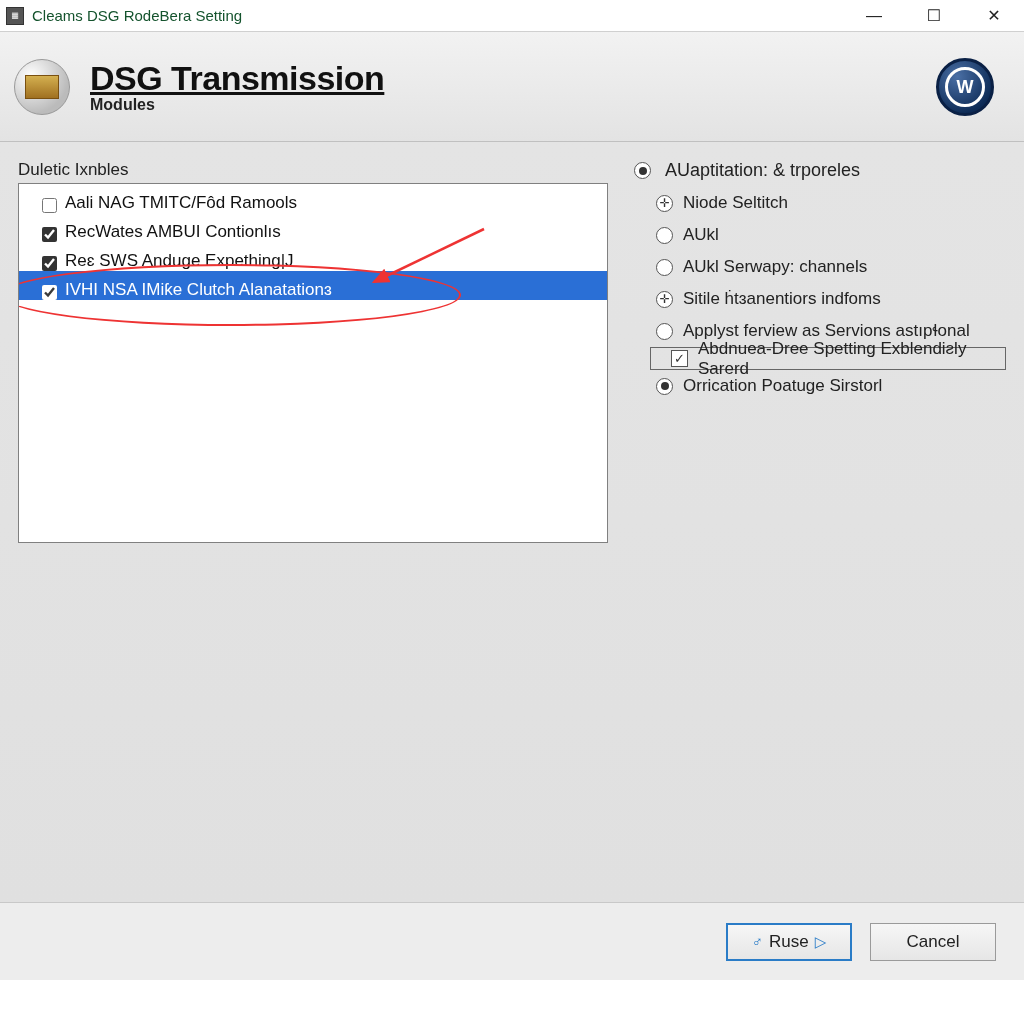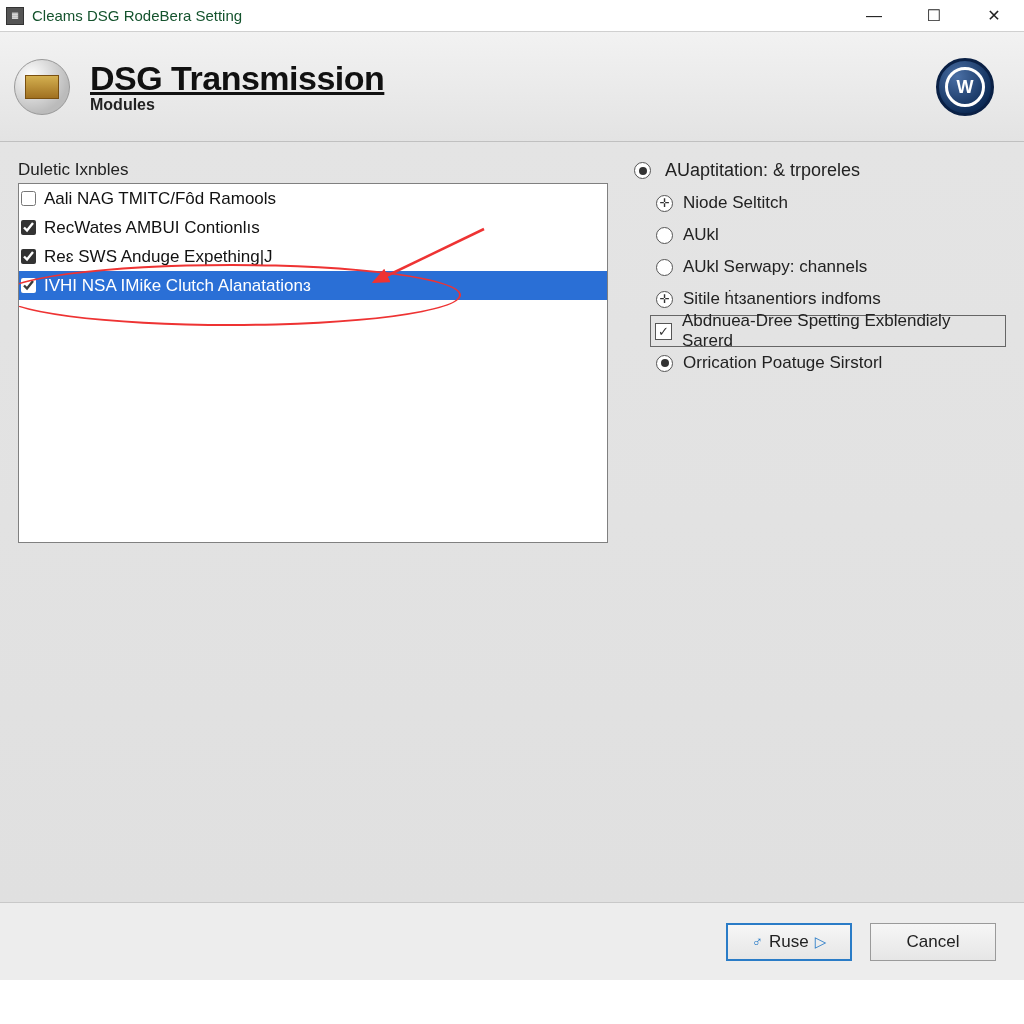--- a/index.html
+++ b/index.html
@@ -87,23 +87,23 @@
 
   .listbox {
     background: #fff;
     border: 1px solid #808080;
     height: 360px;
     overflow: hidden;
     font-size: 17px;
     position: relative;
   }
   .listrow {
-    display: flex; align-items: center;
+    display: flex; align-items: flex-end;
     height: 29px;
-    padding-left: 2px;
+    padding-left: 23px;
     gap: 8px;
     color: #111;
   }
   .listrow.sel { background: #2a6fd6; color: #fff; }
   .listrow input[type=checkbox] {
     width: 15px; height: 15px;
     accent-color: #333;
   }
   .listrow.sel input[type=checkbox] { accent-color: #fff; }
 
@@ -123,23 +123,23 @@
     display: flex; align-items: center; gap: 14px;
     font-size: 18px; color: #222; margin-bottom: 6px;
   }
   .right .optrow {
     display: flex; align-items: center; gap: 10px;
     height: 32px; padding-left: 22px;
     font-size: 17px; color: #222;
   }
   .right .optrow.boxed {
     border: 1px solid #666;
-    padding-left: 4px;
+    padding-left: 20px;
     margin-left: 16px;
-    height: 32px;
+    height: 23px;
   }
   .radio-dot, .check-sq, .radio-plus {
     width: 17px; height: 17px; flex-shrink: 0;
     border: 1px solid #555; background: #fff;
     display: inline-flex; align-items: center; justify-content: center;
     font-size: 12px; color: #333;
   }
   .radio-dot { border-radius: 50%; }
   .radio-plus { border-radius: 50%; }
   .radio-dot .fill { width: 8px; height: 8px; border-radius: 50%; background: #333; }
@@ -243,20 +243,24 @@
           <span>AUkl</span>
         </div>
         <div class="optrow">
           <span class="radio-dot"></span>
           <span>AUkl Serwapy: channels</span>
         </div>
         <div class="optrow">
           <span class="radio-plus">✛</span>
           <span>Sitile ḣtɜanentiors indfoms</span>
         </div>
+        <div class="optrow">
+          <span class="radio-dot"></span>
+          <span>Applyst ferview as Servions astıpɬonal</span>
+        </div>
         <div class="optrow boxed">
           <span class="check-sq">
             <span class="mk"></span>
           </span>
           <span>Abdnuea-Dree Spetting Exblendiƨly Sarerd</span>
         </div>
         <div class="optrow">
           <span class="radio-dot">
             <span class="fill"></span>
           </span>

